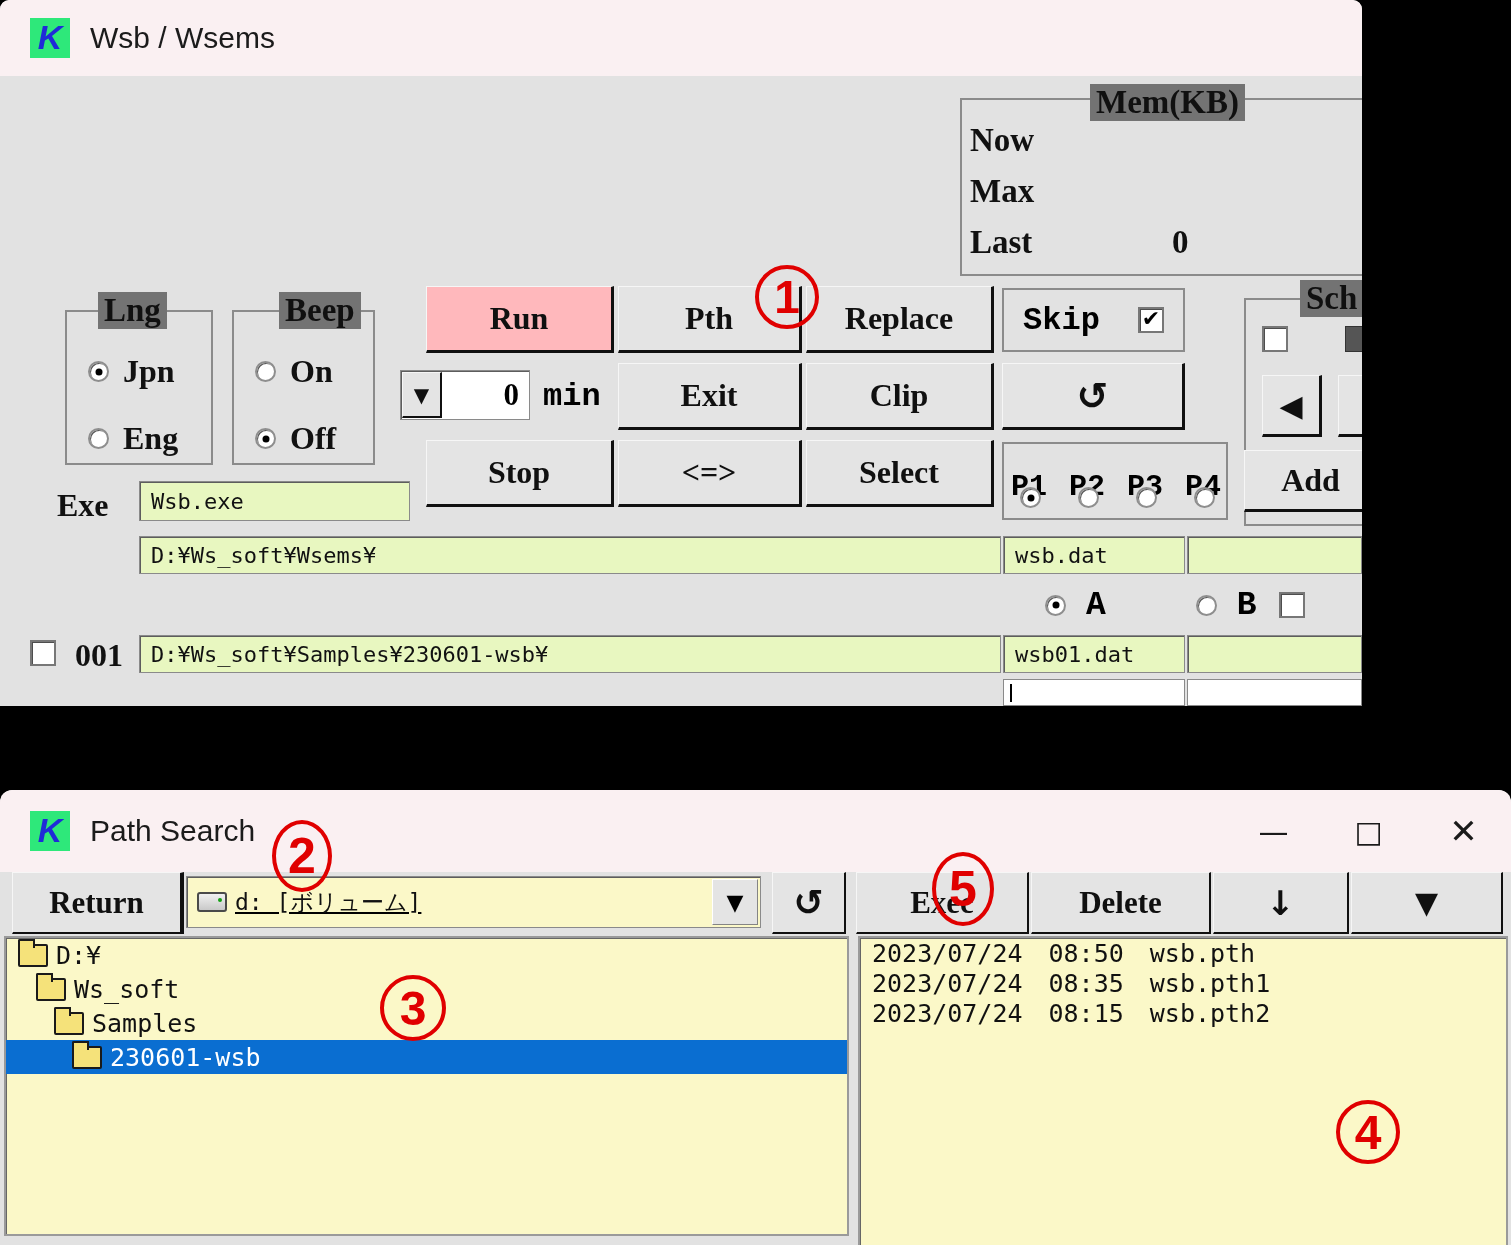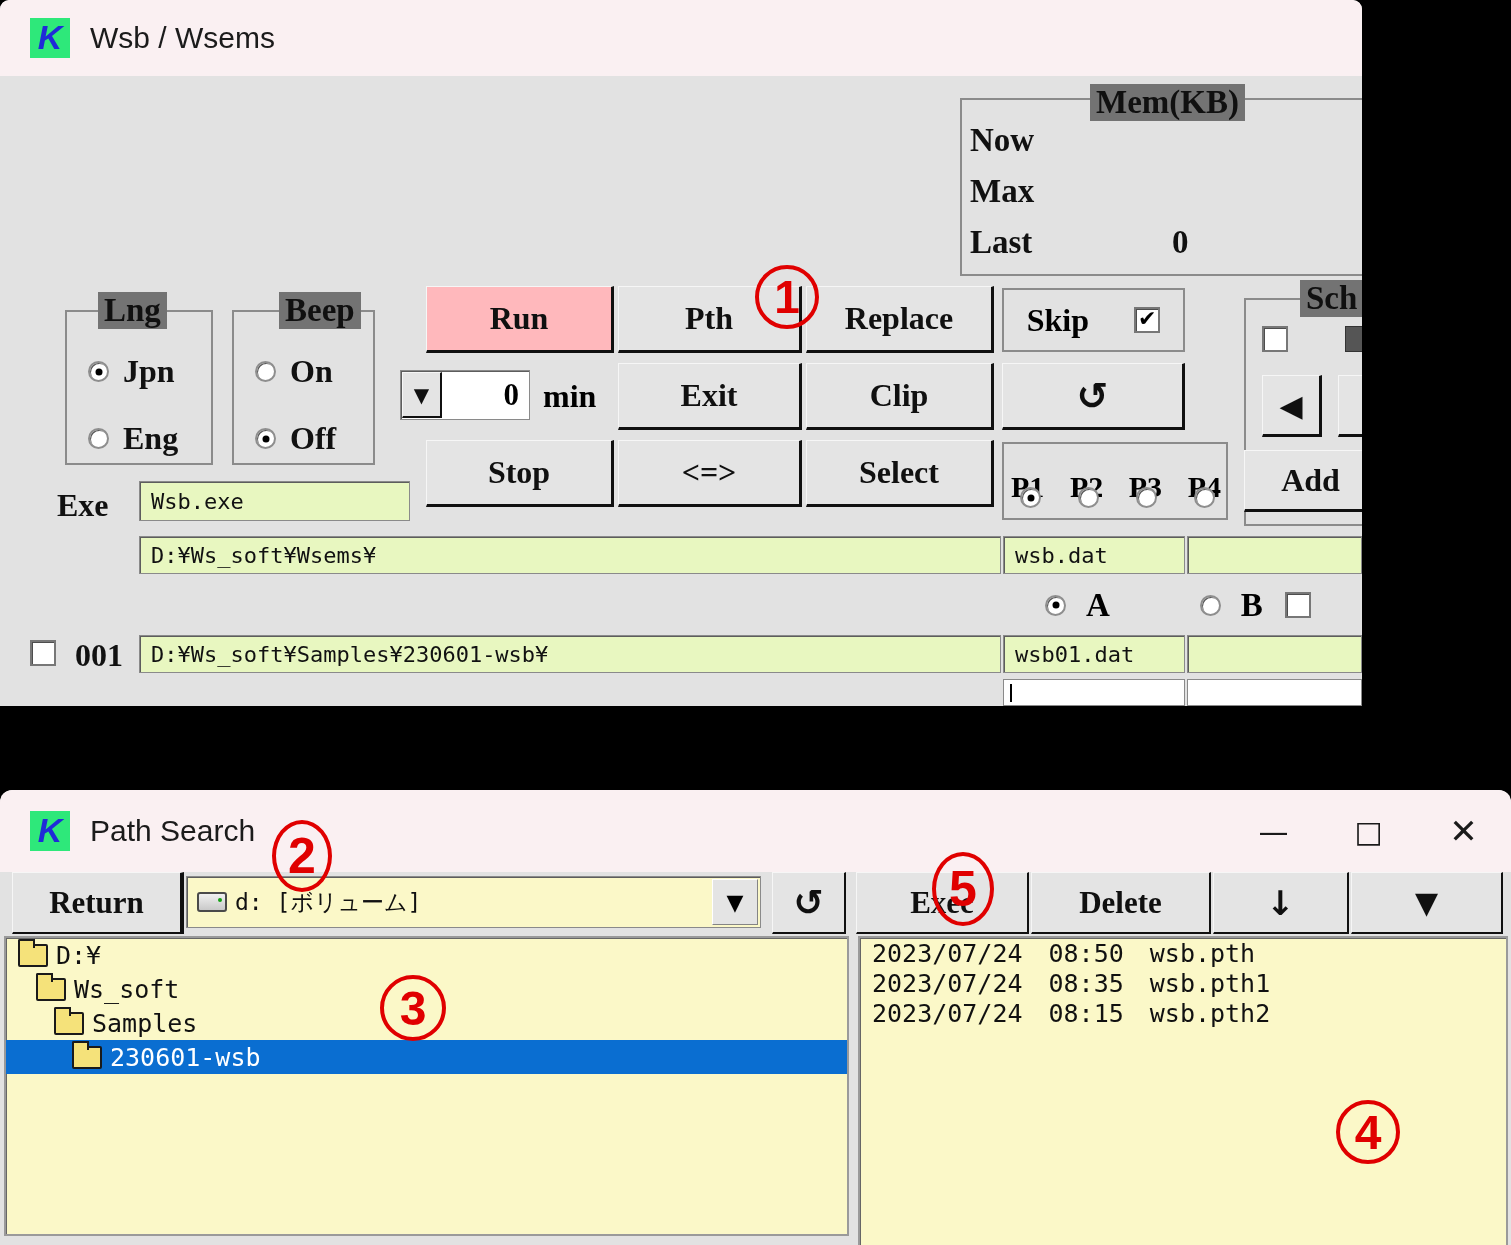--- a/index.html
+++ b/index.html
@@ -6,21 +6,21 @@
   html, body {
     margin: 0; padding: 0;
     width: 1511px; height: 1245px;
     background: #000;
     font-family: "Liberation Sans", sans-serif;
     overflow: hidden;
   }
   .stage { position: relative; width: 1511px; height: 1245px; background:#000; }
 
   
-  .serif { font-family: Liberation Serif, serif; font-weight: bold; }
+  .serif { font-family: Liberation Mono, monospace; font-weight: bold; }
 
   .w32btn {
     background: #e4e4e4;
     border: 1px solid #9a9a9a;
     border-right: 3px solid #101010;
     border-bottom: 3px solid #101010;
     border-top: 1px solid #f6f6f6;
     border-left: 1px solid #f6f6f6;
     font-family: "Liberation Serif", serif;
     font-weight: bold;
@@ -182,21 +182,21 @@
   #btn-max { right: 95px; }
   #btn-close { right: 0px; font-size: 34px; }
 
   #bot-toolbar { position:absolute; left:0; top:82px; width:100%; height:62px; }
   .tbbtn { position:absolute; top:0; height:62px; font-size: 31px; }
 
   #drive-select {
     position:absolute; left:186px; top:4px; width:575px; height:52px;
     background:#fbf8c8;
     border:1px solid #8a8a8a; box-shadow: inset 1px 1px 0 #5d5d5d;
-    display:flex; align-items:center;
+    display:flex; align-items:center;text-decoration:underline;
   }
   .drive-icon {
     width:30px; height:20px; margin-left:10px; flex:none;
     background: linear-gradient(#f0f0f0,#c9c9c9);
     border:2px solid #4a4a4a; border-radius:3px; position:relative;
   }
   .drive-icon::after{ content:""; position:absolute; right:3px; top:4px;
     width:4px; height:4px; border-radius:50%; background:#14a014;}
   #drive-text { margin-left:8px; font-family:"DejaVu Sans Mono", monospace;
                 font-size:23px; color:#111; }

